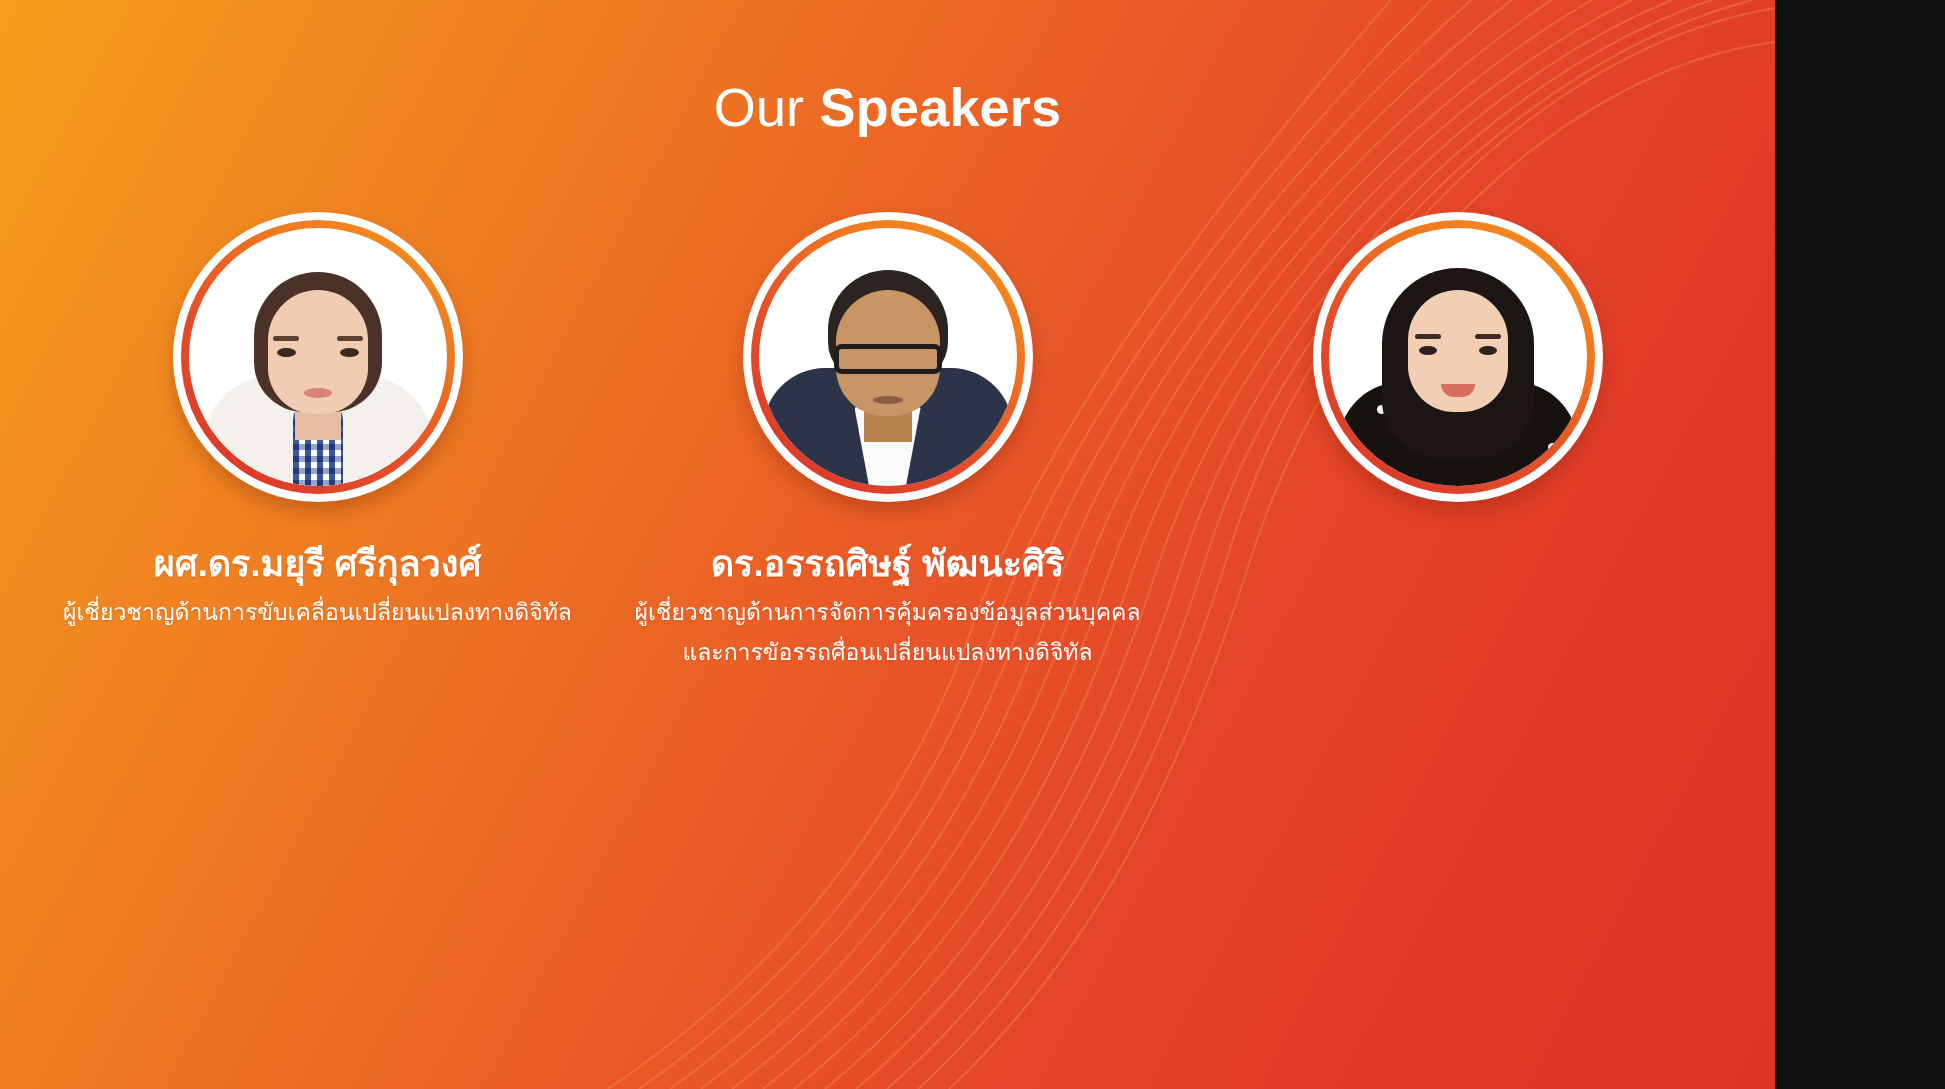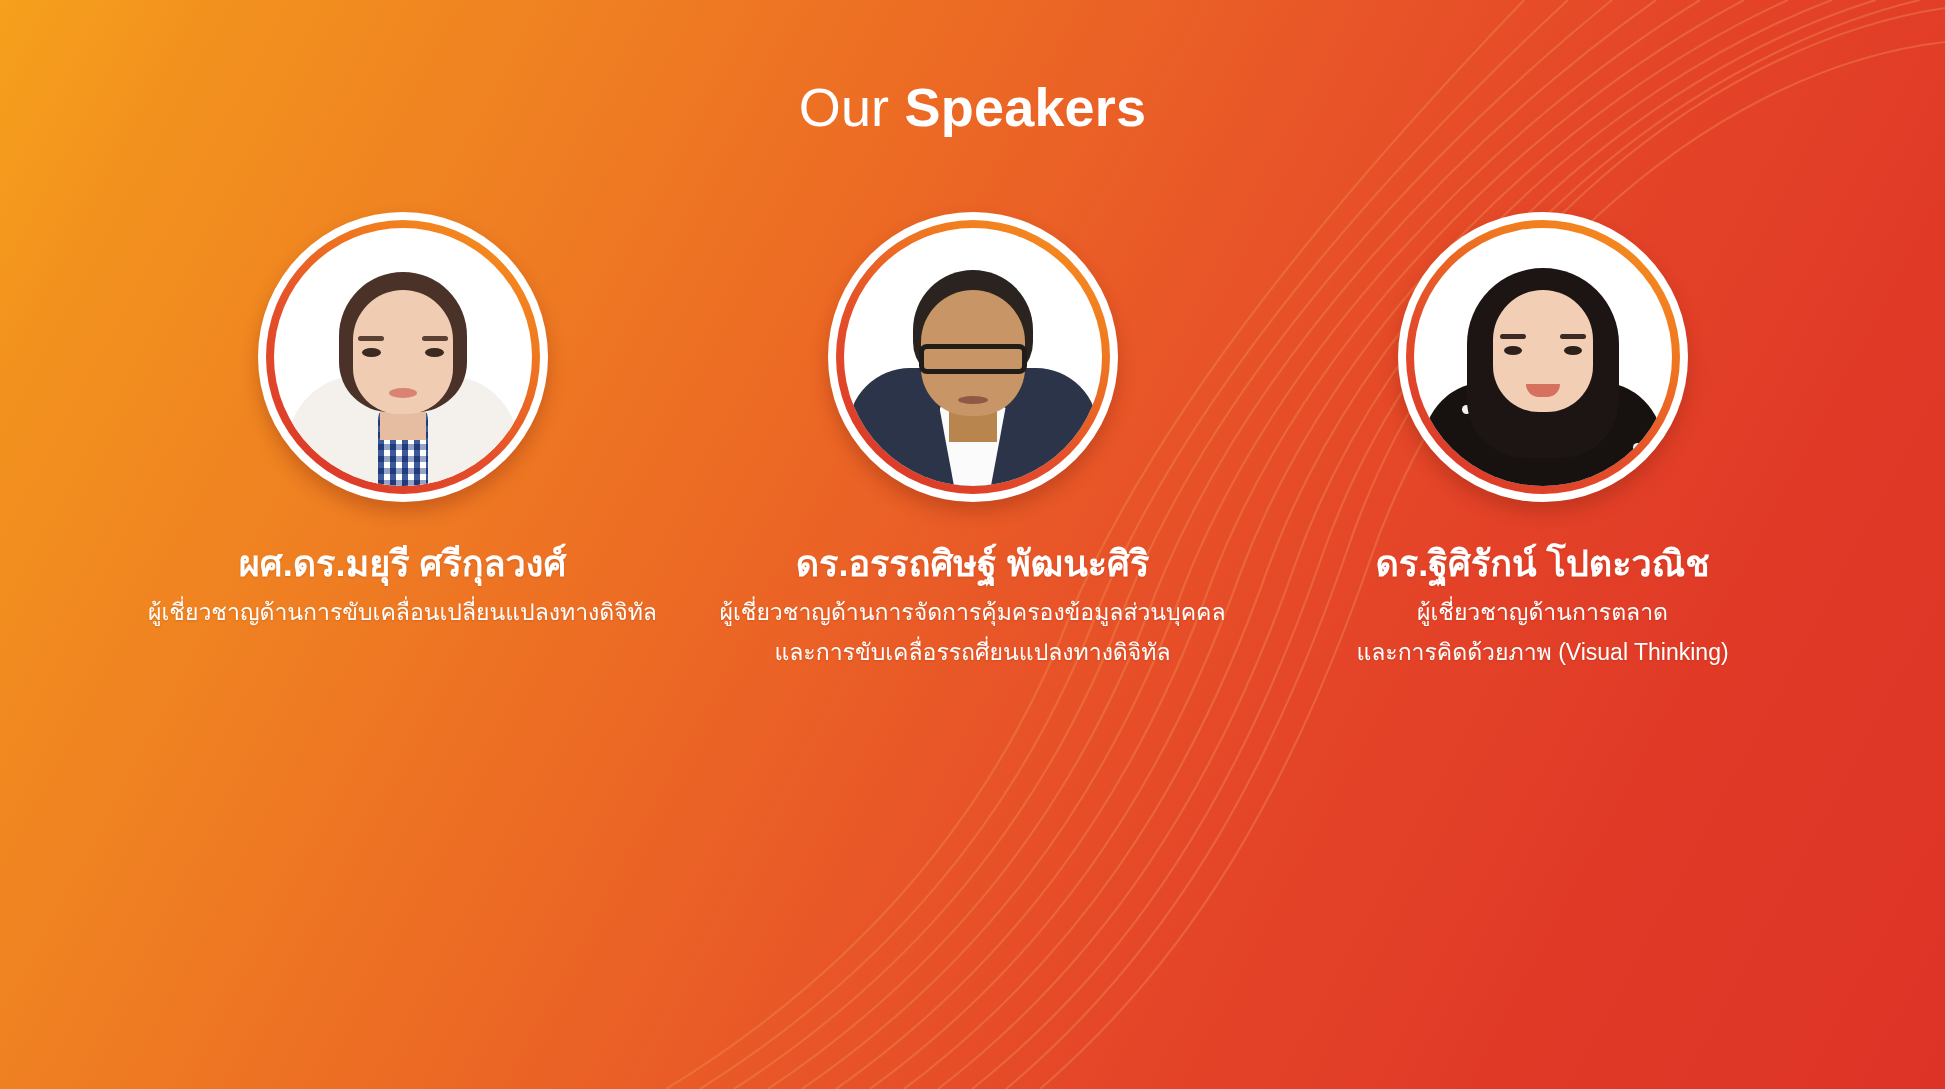--- a/index.html
+++ b/index.html
@@ -5,21 +5,21 @@
 <style>
   html, body {
     margin: 0;
     padding: 0;
     background: #111;
   }
   * { box-sizing: border-box; }
 
   .slide {
     position: relative;
-    width: 1945px;
+    width: 1775px;
     height: 1089px;
     overflow: hidden;
     font-family: "Liberation Sans", "DejaVu Sans", sans-serif;
     
     background:
       linear-gradient(118deg,
         #f6a01c 0%,
         #f2911e 9%,
         #ef7f22 24%,
         #ec6a24 39%,
@@ -252,21 +252,21 @@
             <div class="p-hair"></div>
             <div class="p-face"></div>
             <div class="p-glasses"></div>
             <div class="p-mouth"></div>
           </div>
         </div>
       </div>
       <div class="caption">
         <p class="sp-name">ดร.อรรถศิษฐ์ พัฒนะศิริ</p>
         <p class="sp-role-line">ผู้เชี่ยวชาญด้านการจัดการคุ้มครองข้อมูลส่วนบุคคล</p>
-        <p class="sp-role-line">และการขับเคลื่อรรถศี่ยนแปลงทางดิจิทัล</p>
+        <p class="sp-role-line">และการขัอรรถศื่อนเปลี่ยนแปลงทางดิจิทัล</p>
       </div>
     </div>
 
     <div class="speaker speaker-3">
       <div class="avatar">
         <div class="ring"></div>
         <div class="inner">
           <div class="portrait pC">
             <div class="p-body"></div>
             <div class="p-dot" style="left:48px;  bottom:72px;"></div>
@@ -280,21 +280,16 @@
             <div class="p-hair"></div>
             <div class="p-face"></div>
             <div class="p-brow l"></div>
               <div class="p-brow r"></div>
             <div class="p-eye l"></div>
               <div class="p-eye r"></div>
             <div class="p-mouth"></div>
           </div>
         </div>
       </div>
-      <div class="caption">
-        <p class="sp-name">ดร.ฐิศิรักน์ โปตะวณิช</p>
-        <p class="sp-role-line">ผู้เชี่ยวชาญด้านการตลาด</p>
-        <p class="sp-role-line">และการคิดด้วยภาพ (Visual Thinking)</p>
-      </div>
     </div>
 
   </div>
 </div>
 
 </body></html>

